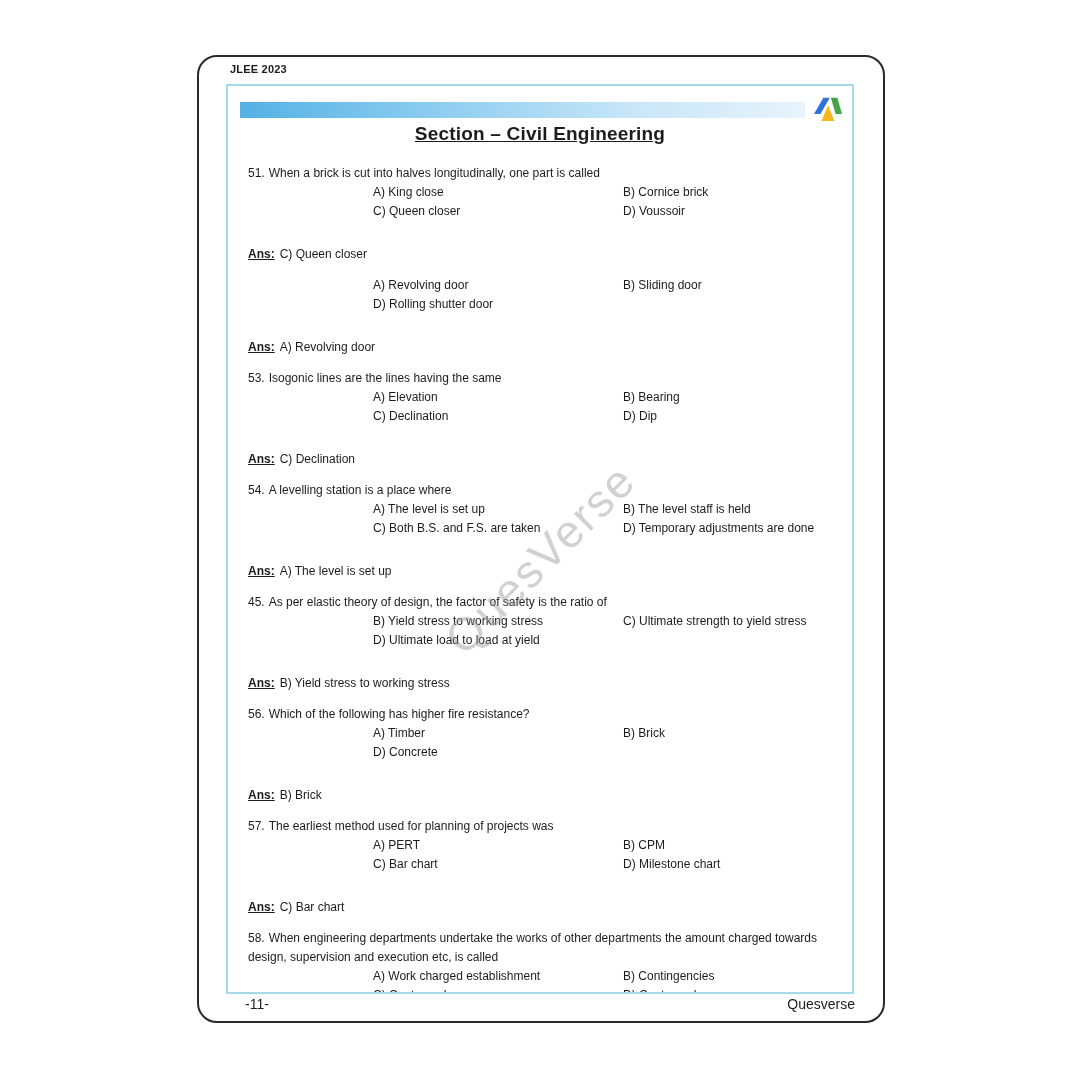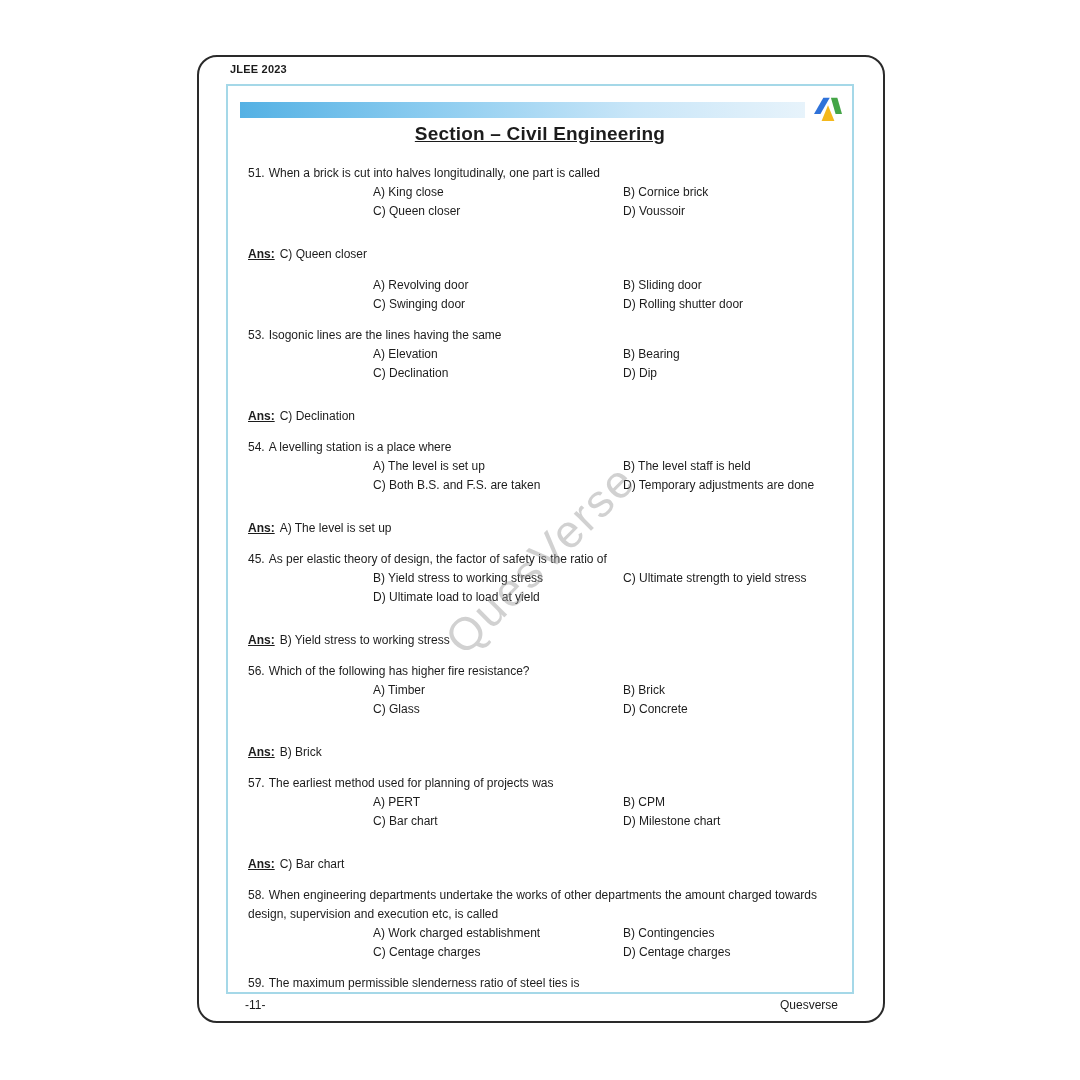--- a/index.html
+++ b/index.html
@@ -37,22 +37,22 @@
     line-height:19px;
   }
   .answer-line { margin-top:24px; }
   .ans-label { font-weight:bold; text-decoration:underline; margin-right:5px; }
   .watermark {
     position:absolute; left:50%; top:473px; transform:translate(-50%,-50%) rotate(-45deg);
     font-size:46px; color:#9a9a9a; opacity:.45; letter-spacing:2px; white-space:nowrap;
     pointer-events:none;
   }
   .page-footer {
-    position:absolute; left:46px; right:45px; bottom:9px;
-    display:flex; justify-content:space-between; font-size:12px;text-align:center;
+    position:absolute; left:46px; right:28px; bottom:9px;
+    display:flex; justify-content:space-between; font-size:14px;text-align:center;
   }
 </style>
 </head>
 <body>
 
 <div class="exam-page">
   <div class="page-header-label">JLEE 2023</div>
 
   <div class="question-sheet">
 
@@ -85,22 +85,24 @@
         </div>
         <div class="answer-line">
           <span class="ans-label">Ans:</span><span>C) Queen closer</span>
         </div>
       </div>
 
       <div class="q-block">
         <div class="options">
           <span>A) Revolving door</span>
           <span>B) Sliding door</span>
-          <span>C) Swinging door</span>
           <span>D) Rolling shutter door</span>
+        </div>
+        <div class="answer-line">
+          <span class="ans-label">Ans:</span><span>A) Revolving door</span>
         </div>
       </div>
 
       <div class="q-block">
         <div class="q-line">
           <span class="q-num">53.</span><span>Isogonic lines are the lines having the same</span>
         </div>
         <div class="options">
           <span>A) Elevation</span>
           <span>B) Bearing</span>
@@ -141,21 +143,20 @@
         </div>
       </div>
 
       <div class="q-block">
         <div class="q-line">
           <span class="q-num">56.</span><span>Which of the following has higher fire resistance?</span>
         </div>
         <div class="options">
           <span>A) Timber</span>
           <span>B) Brick</span>
-          <span>C) Glass</span>
           <span>D) Concrete</span>
         </div>
         <div class="answer-line">
           <span class="ans-label">Ans:</span><span>B) Brick</span>
         </div>
       </div>
 
       <div class="q-block">
         <div class="q-line">
           <span class="q-num">57.</span><span>The earliest method used for planning of projects was</span>

